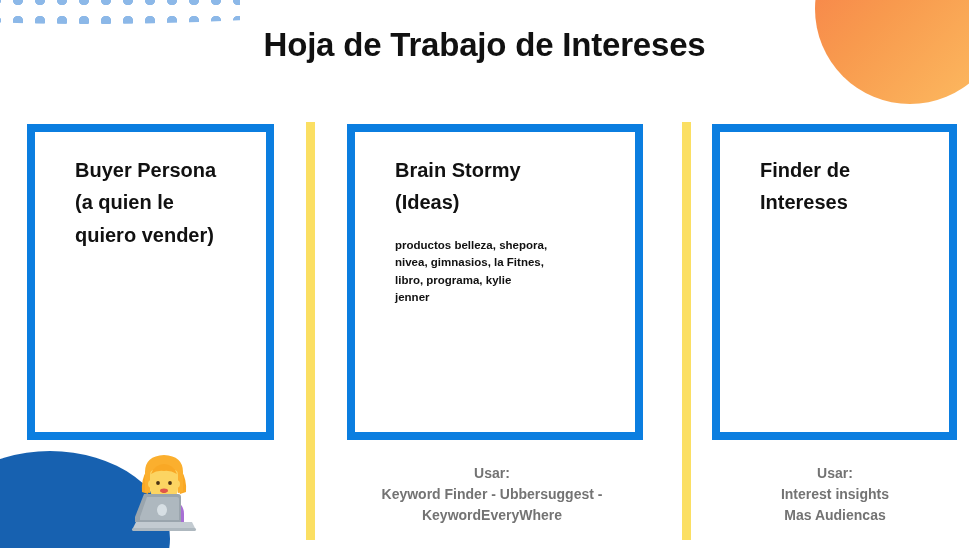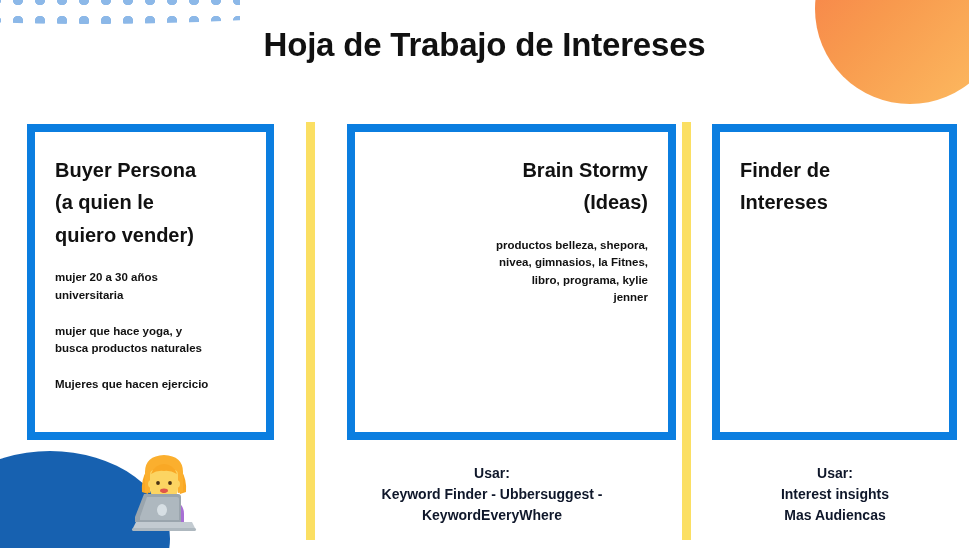--- a/index.html
+++ b/index.html
@@ -69,28 +69,28 @@
     top: 0; left: 0;
     width: 969px;
     height: 548px;
   }
 
   .col {
     position: absolute;
     top: 124px;
   }
   .col-1 { left: 27px;  width: 247px; }
-  .col-2 { left: 347px; width: 329px; text-align: right; }
+  .col-2 { left: 347px; width: 296px; }
   .col-3 { left: 712px; width: 245px; }
 
   .card {
     border: 8px solid #0B7EE0;
     background: #ffffff;
     height: 316px;
-    padding: 22px 20px 14px 20px;
+    padding: 22px 20px 14px 40px;
     overflow: hidden;
   }
 
   .card-title {
     font-size: 20px;
     font-weight: bold;
     color: #111111;
     line-height: 1.62;
     white-space: pre-line;
   }
@@ -115,21 +115,21 @@
   }
   .divider-1 { left: 306px; }
   .divider-2 { left: 682px; }
 
   
   .foot {
     position: absolute;
     text-align: center;
     font-size: 14px;
     font-weight: bold;
-    color: #0f172a;
+    color: #737373;
     line-height: 1.5;
     white-space: pre-line;
   }
   .foot-2 { left: 337px; top: 463px; width: 310px; }
   .foot-3 { left: 705px; top: 463px; width: 260px; }
 
   
   .illus {
     position: absolute;
     left: 118px;
@@ -150,27 +150,20 @@
 <div class="board">
 
   <div class="divider divider-1"></div>
   <div class="divider divider-2"></div>
 
   <div class="col col-1">
     <div class="card">
       <div class="card-title">Buyer Persona
 (a quien le
 quiero vender)</div>
-      <div class="card-body">mujer 20 a 30 años
-universitaria
-
-mujer que hace yoga,  y
-busca productos naturales
-
-Mujeres que hacen ejercicio</div>
     </div>
   </div>
 
   <div class="col col-2">
     <div class="card">
       <div class="card-title">Brain Stormy
 (Ideas)</div>
       <div class="card-body tight">productos belleza,  shepora,
 nivea, gimnasios,  la Fitnes,
 libro, programa,  kylie

